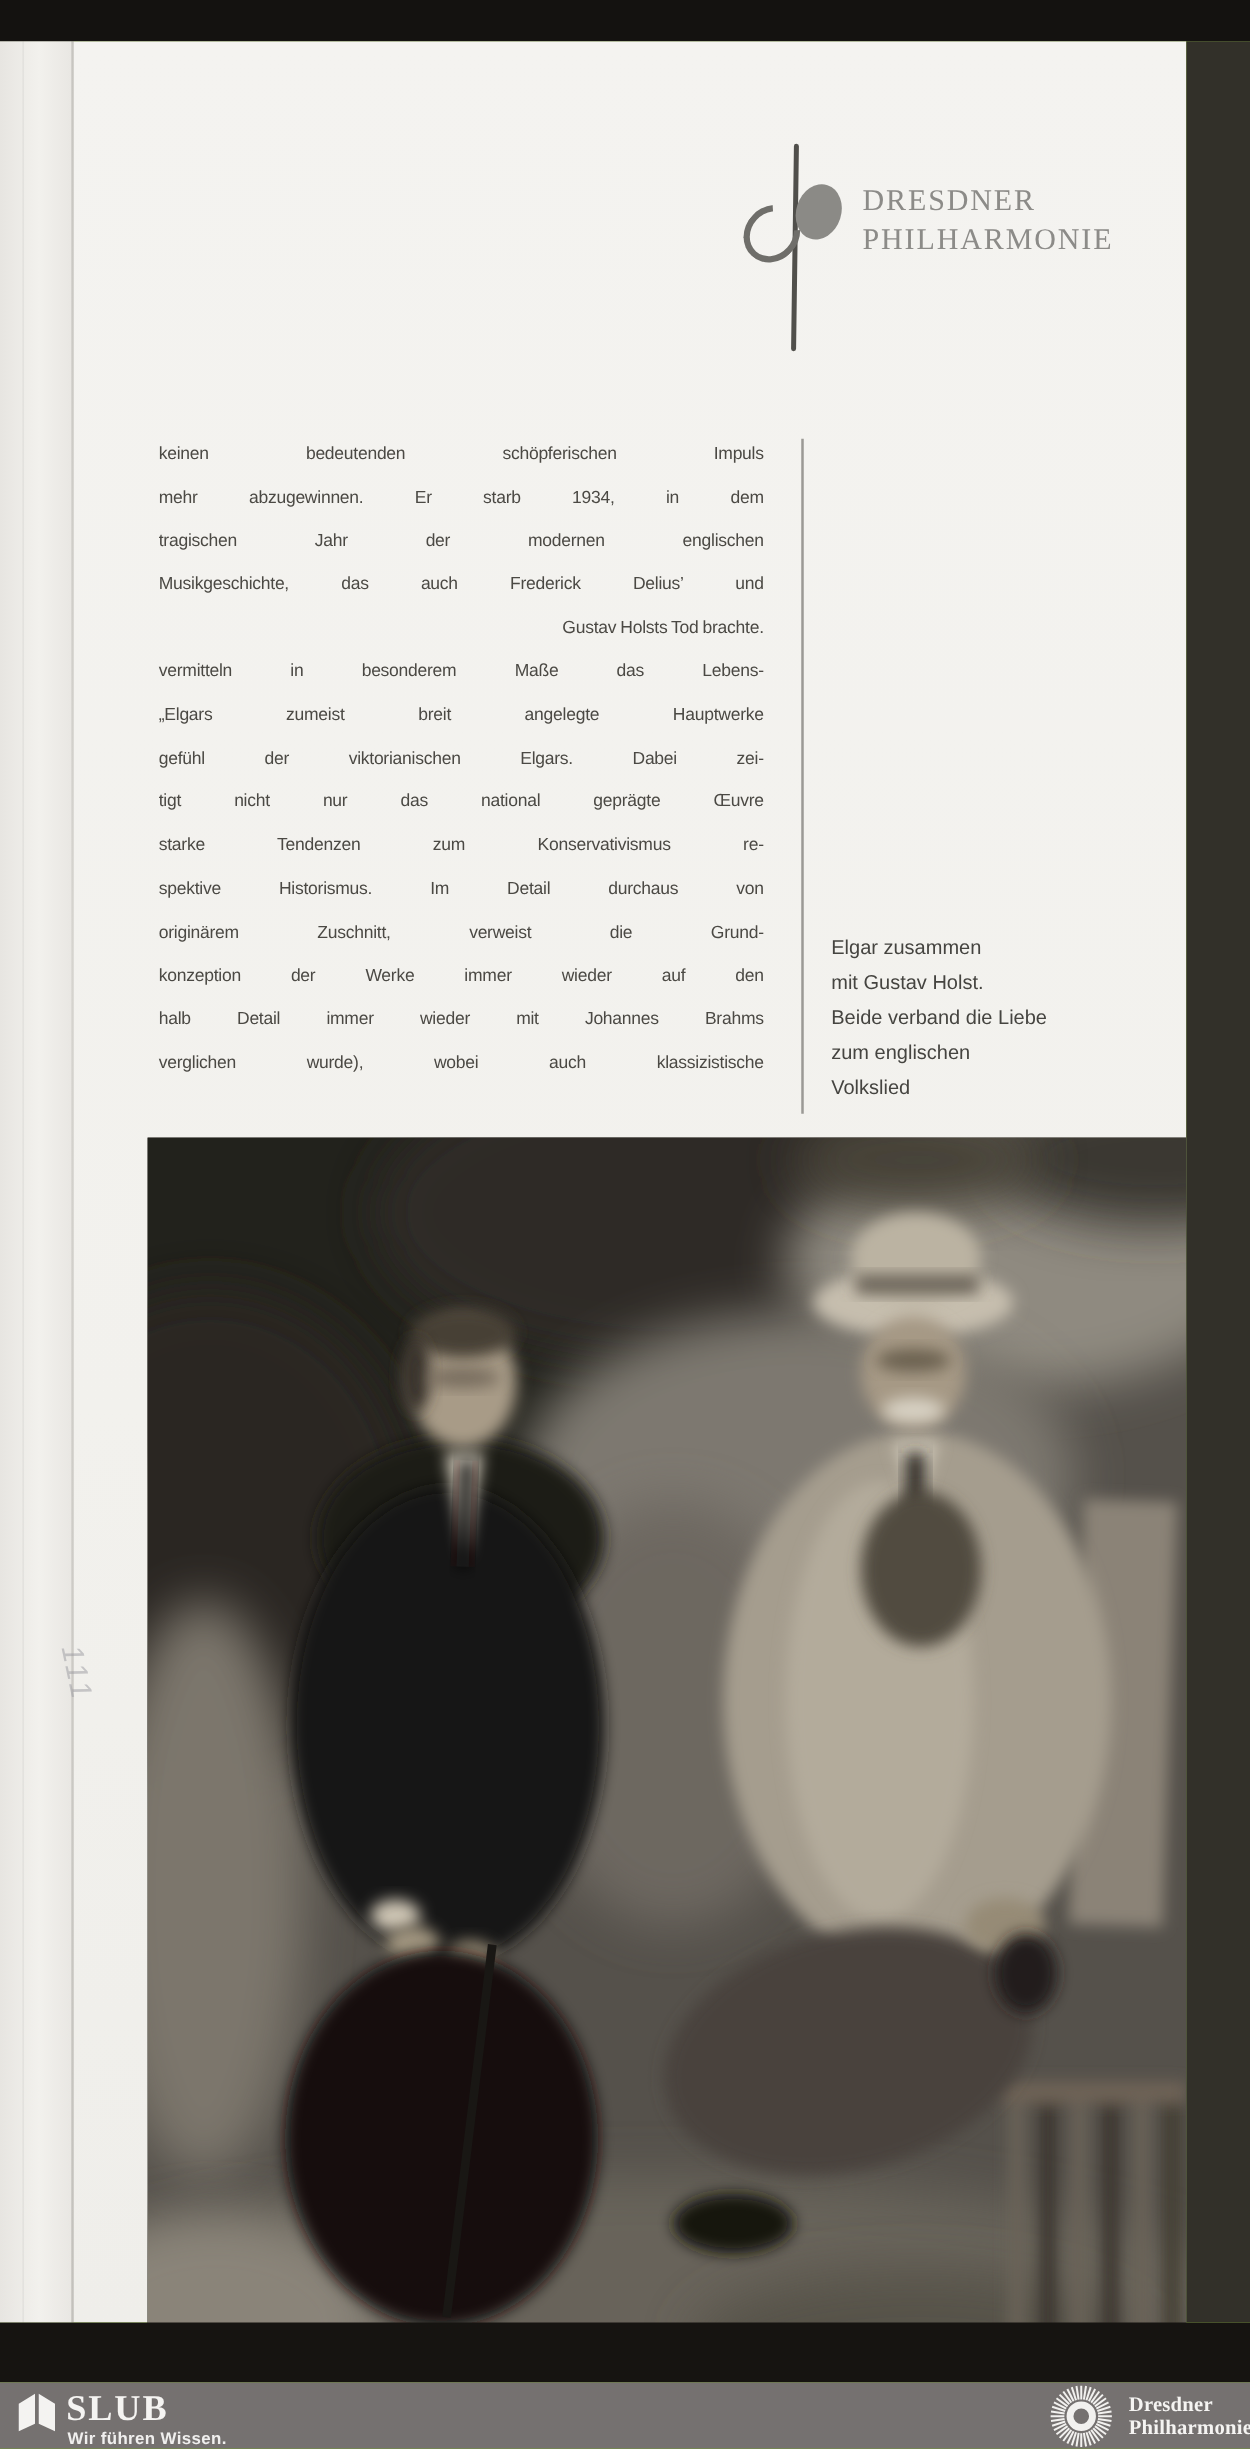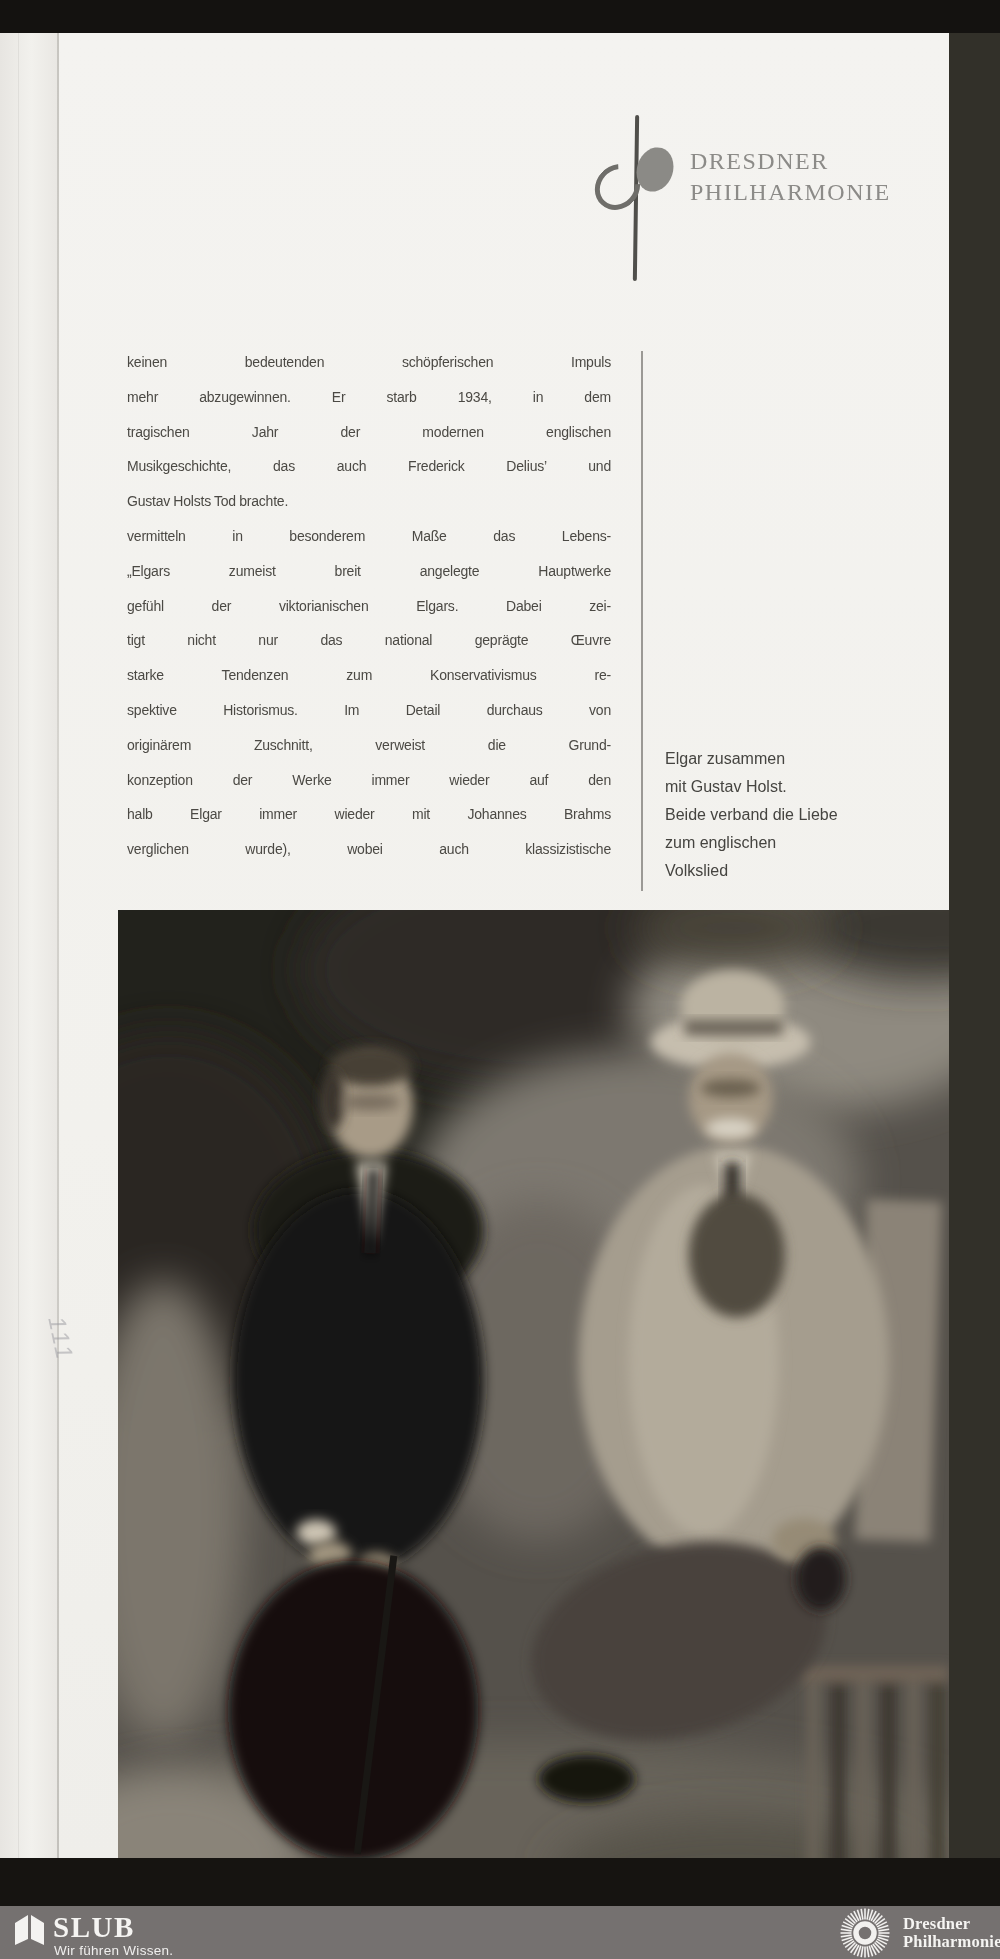--- a/index.html
+++ b/index.html
@@ -27,21 +27,21 @@
         background:#8b8a86;border-radius:50%;transform:rotate(18deg);}
   .logo-text{position:absolute;left:130px;top:68px;color:#8c8b88;
         font-family:"Liberation Serif",serif;font-size:24px;line-height:31px;
         letter-spacing:1.5px;font-weight:400;}
 
   
   .bodytext{position:absolute;left:127px;top:312px;width:484px;
         color:#4b4944;font-size:14px;line-height:34.8px;
         letter-spacing:-0.2px;word-spacing:-0.5px;}
   .bodytext .jline{text-align:justify;text-align-last:justify;white-space:normal;}
-  .bodytext .lline{text-align:left;}
+  .bodytext .lline{text-align:right;}
 
   .vrule{position:absolute;left:641px;top:318px;width:2px;height:540px;background:#9b9995;}
 
   .caption{position:absolute;left:665px;top:712px;width:250px;
         color:#454440;font-size:16px;line-height:28px;}
 
   .margin-mark{position:absolute;left:38px;top:1292px;color:#9a9aa0;opacity:.5;
         font-style:italic;font-size:24px;letter-spacing:3px;transform:rotate(78deg);}
 
   
@@ -49,21 +49,21 @@
         overflow:hidden;background:#55514b;}
   .photo svg{display:block;width:100%;height:100%;}
 
   
   .footer{position:absolute;left:0;top:1906px;width:1000px;height:53px;background:#757170;}
   .slub-book{position:absolute;left:13px;top:6px;width:34px;height:34px;}
   .slub-name{position:absolute;left:53px;top:7px;color:#f5f4f2;
         font-family:"Liberation Serif",serif;font-weight:bold;font-size:29px;
         letter-spacing:1.5px;line-height:29px;}
   .slub-tagline{position:absolute;left:54px;top:37px;color:#f0efee;
-        font-size:13.5px;font-weight:normal;letter-spacing:.3px;}
+        font-size:13.5px;font-weight:bold;letter-spacing:.3px;}
   .starburst{position:absolute;left:838px;top:1px;width:54px;height:52px;}
   .dp-footer-text{position:absolute;left:903px;top:9px;color:#f5f4f2;
         font-family:"Liberation Serif",serif;font-size:16.5px;line-height:17.5px;
         font-weight:600;letter-spacing:.2px;}
 
   .topband{position:absolute;left:0;top:0;width:1000px;height:33px;background:#141210;}
   .bottomband{position:absolute;left:0;top:1858px;width:1000px;height:48px;background:#161411;}
 </style>
 </head>
 <body>
@@ -92,21 +92,21 @@
       <div class="jline">Musikgeschichte, das auch Frederick Delius’ und</div>
       <div class="lline">Gustav Holsts Tod brachte.</div>
       <div class="jline">vermitteln in besonderem Maße das Lebens-</div>
       <div class="jline">„Elgars zumeist breit angelegte Hauptwerke</div>
       <div class="jline">gefühl der viktorianischen Elgars. Dabei zei-</div>
       <div class="jline">tigt nicht nur das national geprägte Œuvre</div>
       <div class="jline">starke Tendenzen zum Konservativismus re-</div>
       <div class="jline">spektive Historismus. Im Detail durchaus von</div>
       <div class="jline">originärem Zuschnitt, verweist die Grund-</div>
       <div class="jline">konzeption der Werke immer wieder auf den</div>
-      <div class="jline">halb Elgar immer wieder mit Johannes Brahms</div>
+      <div class="jline">halb Detail immer wieder mit Johannes Brahms</div>
       <div class="jline">verglichen wurde), wobei auch klassizistische</div>
     </div>
 
     <div class="vrule"></div>
 
     <div class="caption">
       <div>Elgar zusammen</div>
       <div>mit Gustav Holst.</div>
       <div>Beide verband die Liebe</div>
       <div>zum englischen</div>

